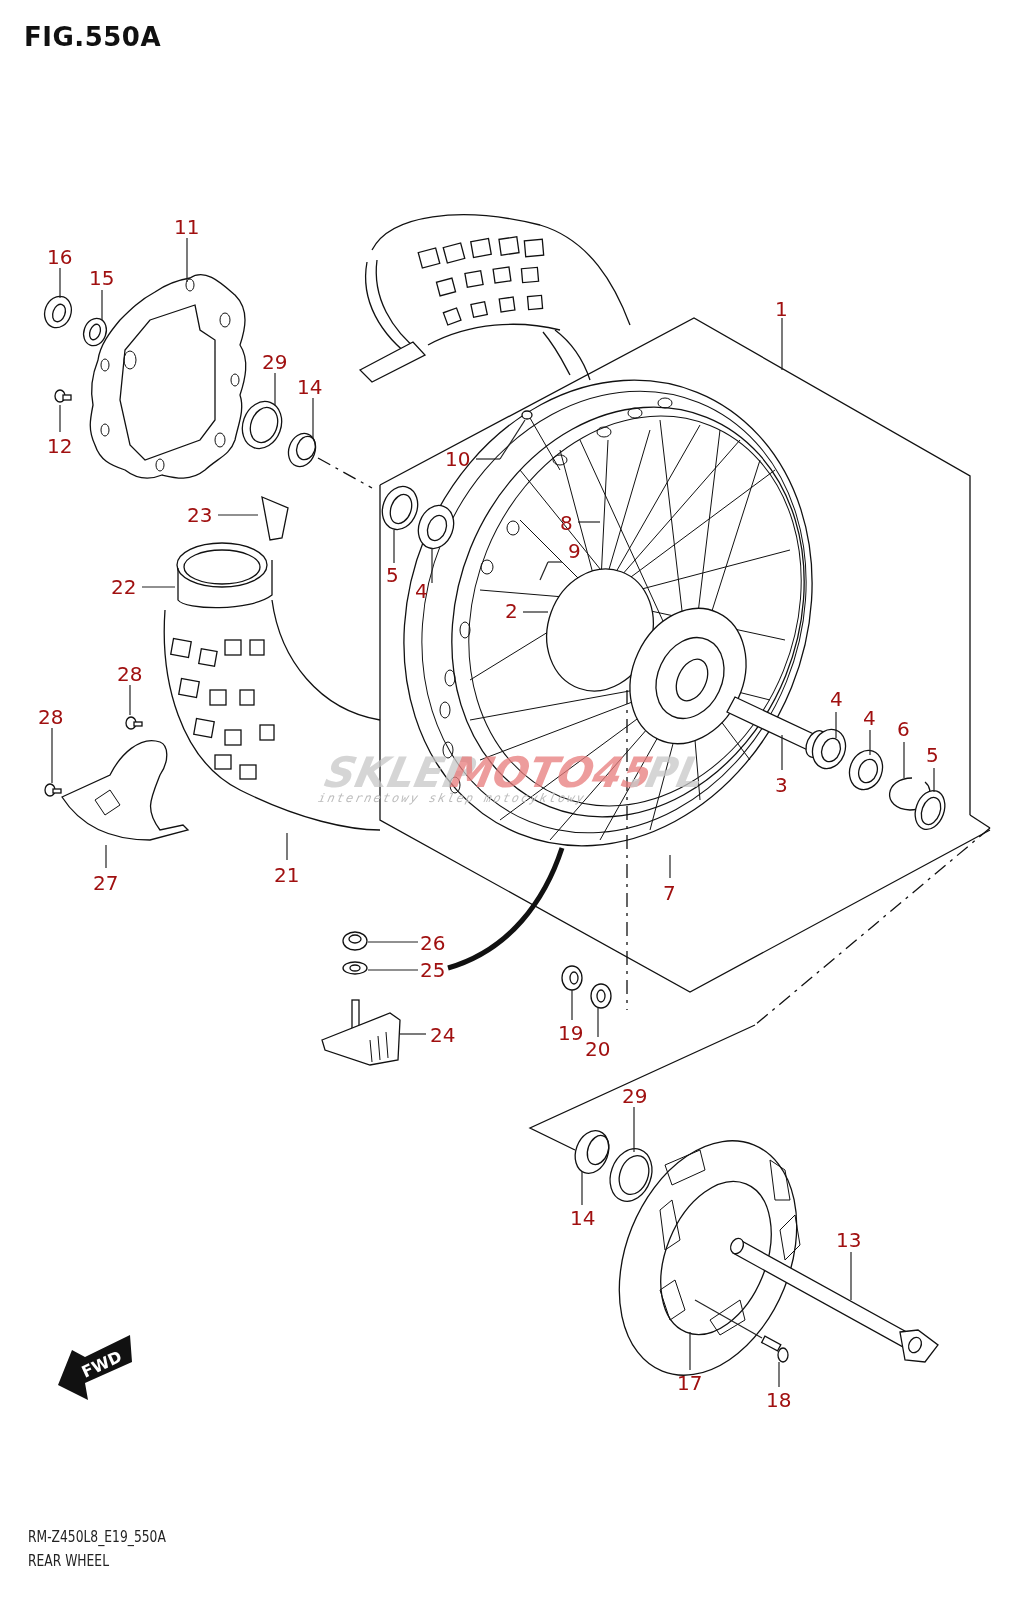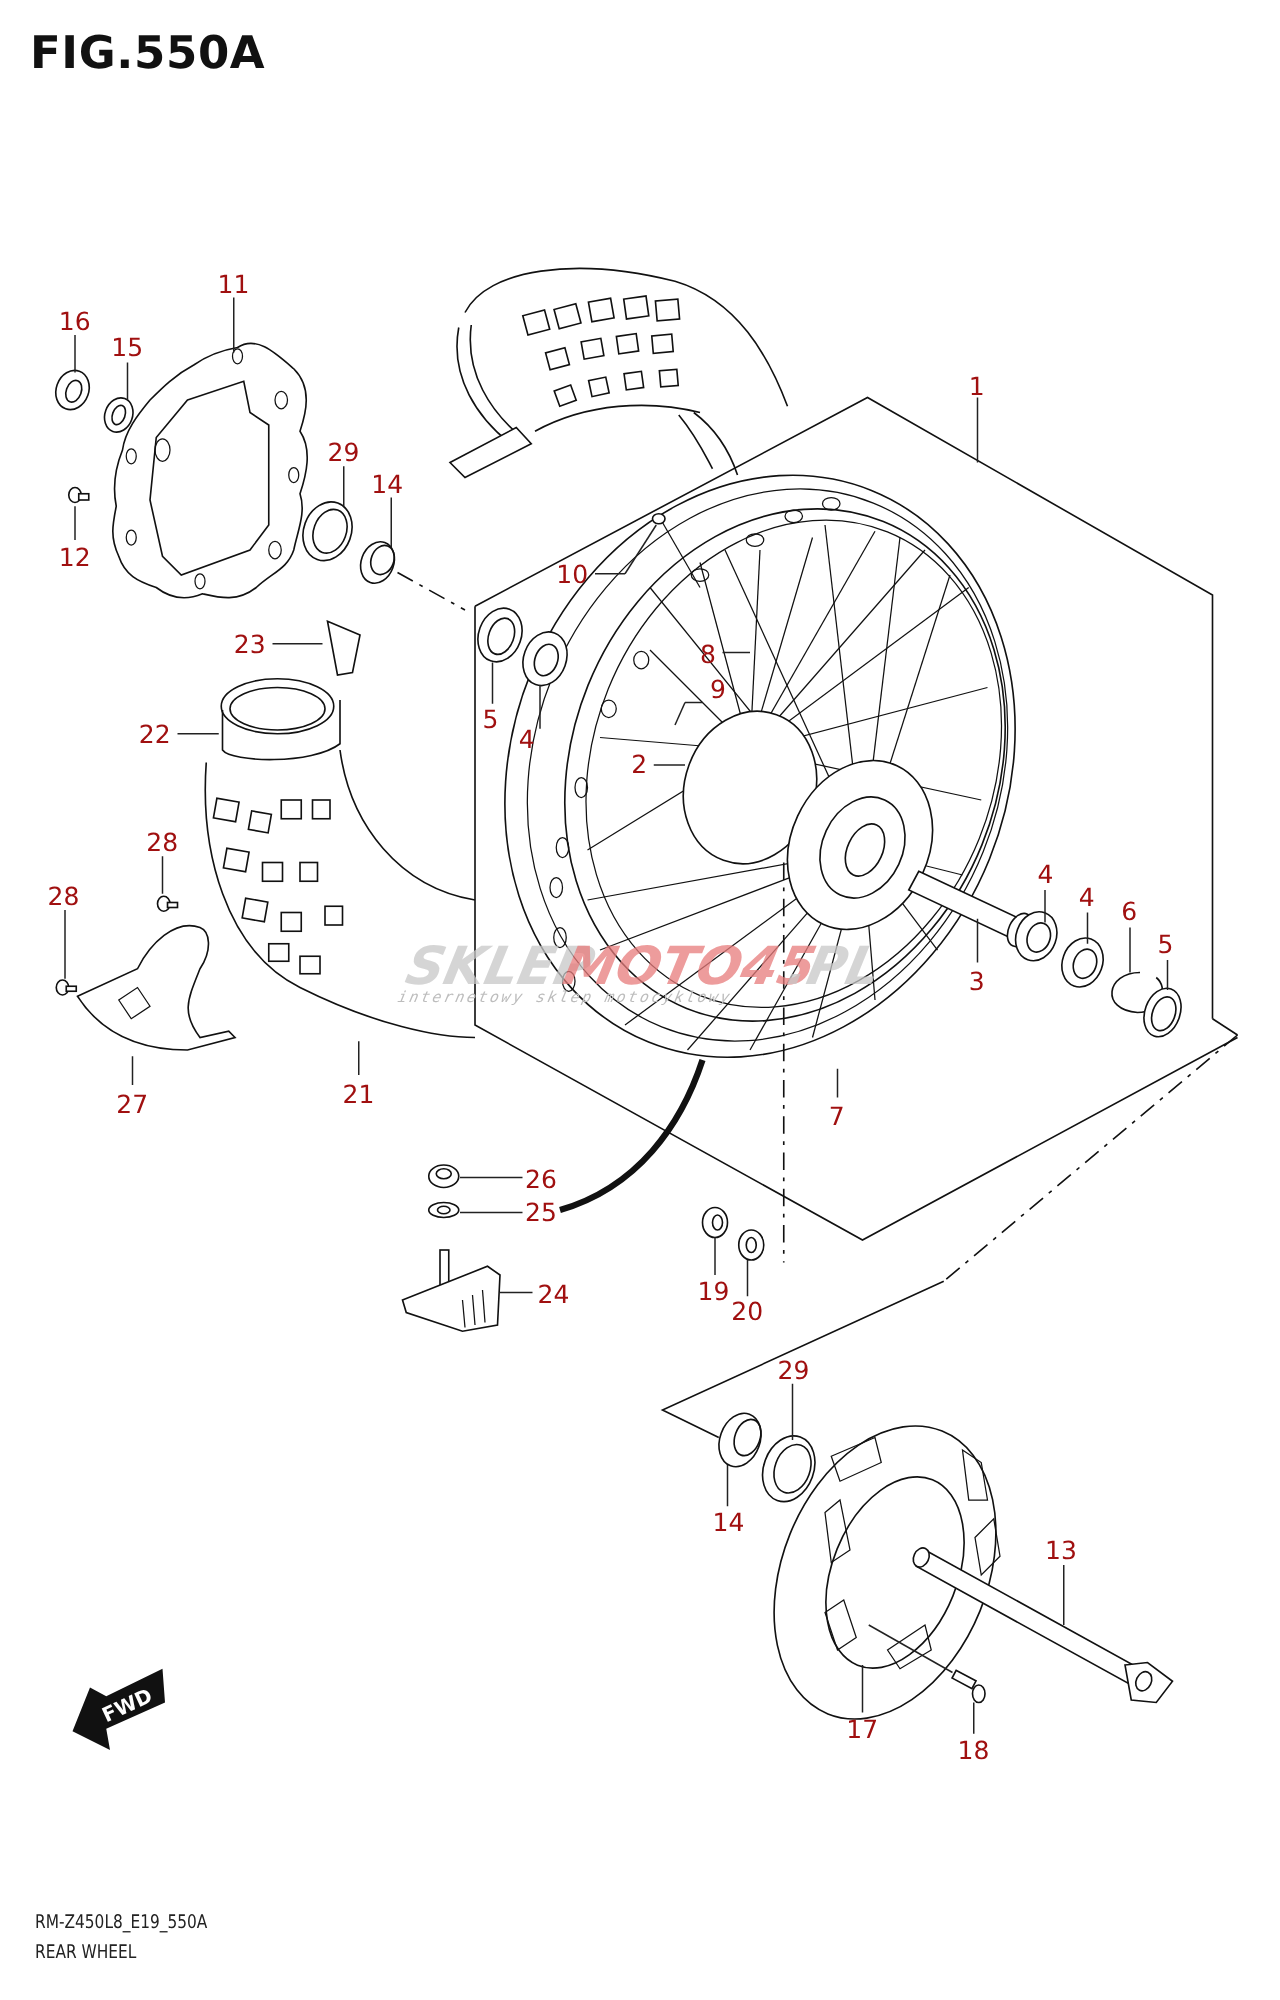--- a/index.html
+++ b/index.html
@@ -1,17 +1,17 @@
 <!DOCTYPE html>
 <html><head>
 <meta charset="utf-8">
 <style>
   html, body { margin:0; padding:0; background:#ffffff; }
   body { width:1024px; height:1600px; position:relative; overflow:hidden; font-family:"DejaVu Sans", sans-serif; }
-  .fig-title { position:absolute; left:24px; top:22px; font-family:"DejaVu Sans", sans-serif; font-weight:bold; font-size:36px; color:#111; letter-spacing:0.5px; }
+  .fig-title { position:absolute; left:24px; top:22px; font-family:"DejaVu Sans", sans-serif; font-weight:bold; font-size:26px; color:#111; letter-spacing:0.5px; }
   .footer-code { position:absolute; left:28px; top:1528px; font-family:"DejaVu Sans", sans-serif; font-size:15px; color:#222; transform:scaleX(0.82); transform-origin:left top; }
   .footer-name { position:absolute; left:28px; top:1552px; font-family:"DejaVu Sans", sans-serif; font-size:15px; color:#222; transform:scaleX(0.82); transform-origin:left top; }
   svg.diagram { position:absolute; left:0; top:0; }
   .line { fill:none; stroke:#111; stroke-width:1.3; }
   .thin { fill:none; stroke:#111; stroke-width:1; }
   .lead { fill:none; stroke:#222; stroke-width:1.2; }
   .dash { fill:none; stroke:#111; stroke-width:1.3; stroke-dasharray:14 6 3 6; }
   .solidfill { fill:#111; stroke:none; }
   .white { fill:#fff; stroke:#111; stroke-width:1.3; }
   .label { font-family:"DejaVu Sans", sans-serif; font-size:20px; fill:#a01010; }

